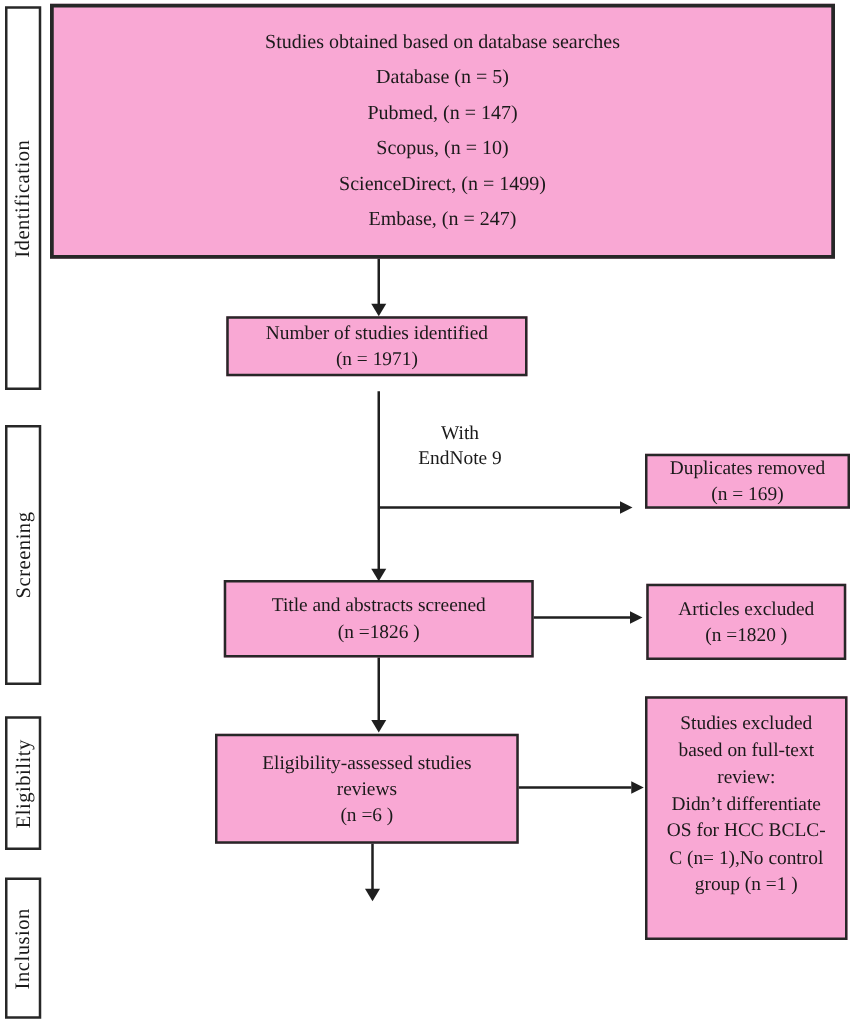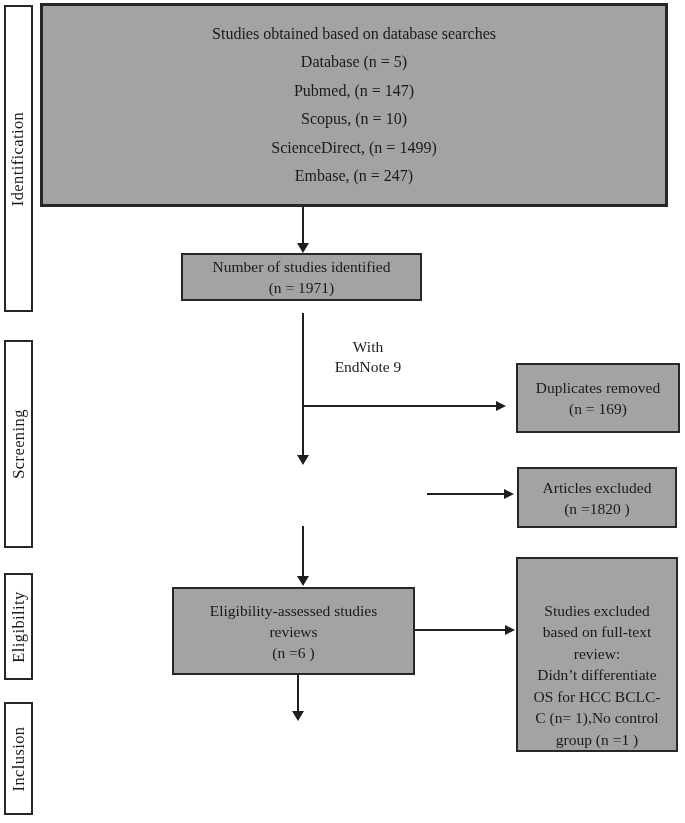--- a/index.html
+++ b/index.html
@@ -11,38 +11,38 @@
     font-family: "Liberation Serif", "DejaVu Serif", serif;
     color: #1a1a1a;
     overflow: hidden;
   }
 
   
   .fbox {
     position: absolute;
     box-sizing: border-box;
     border: 2px solid #272727;
-    background: #a3a3a3;
+    background: #f9a8d4;
     display: flex;
     flex-direction: column;
     align-items: center;
     justify-content: center;
     text-align: center;
   }
   .fbox .ln { font-size: 15.5px; line-height: 21px; white-space: nowrap; }
 
   #box-database { left: 40px; top: 3px; width: 628px; height: 204px; border-width: 3px; }
   #box-database .ln { font-size: 16px; line-height: 28.5px; }
 
   #box-identified { left: 181px; top: 253px; width: 241px; height: 48px; }
-  #box-duplicates { left: 516px; top: 363px; width: 164px; height: 70px; }
+  #box-duplicates { left: 516px; top: 363px; width: 164px; height: 44px; }
   #box-screened   { left: 179px; top: 464px; width: 248px; height: 62px; }
   #box-articles   { left: 517px; top: 467px; width: 160px; height: 61px; align-items: center; }
   #box-eligibility{ left: 172px; top: 587px; width: 243px; height: 88px; }
-  #box-excluded   { left: 516px; top: 557px; width: 162px; height: 195px; justify-content: flex-end; padding-top: 9px; }
+  #box-excluded   { left: 516px; top: 557px; width: 162px; height: 195px; justify-content: flex-start; padding-top: 9px; }
   #box-excluded .ln { line-height: 21.5px; }
   #box-included   { left: 178px; top: 721px; width: 245px; height: 94px; }
   #box-included .ln { line-height: 22px; }
 
   
   .stage {
     position: absolute;
     box-sizing: border-box;
     border: 2px solid #272727;
     background: #ffffff;
@@ -119,20 +119,24 @@
   <div class="fbox" id="box-identified">
     <div class="ln">Number of studies identified</div>
     <div class="ln">(n = 1971)</div>
   </div>
 
   <div class="fbox" id="box-duplicates">
     <div class="ln">Duplicates removed</div>
     <div class="ln">(n = 169)</div>
   </div>
 
+  <div class="fbox" id="box-screened">
+    <div class="ln">Title and abstracts screened</div>
+    <div class="ln">(n =1826 )</div>
+  </div>
 
   <div class="fbox" id="box-articles">
     <div class="ln">Articles excluded</div>
     <div class="ln">(n =1820 )</div>
   </div>
 
   <div class="fbox" id="box-eligibility">
     <div class="ln">Eligibility-assessed studies</div>
     <div class="ln">reviews</div>
     <div class="ln">(n =6 )</div>

